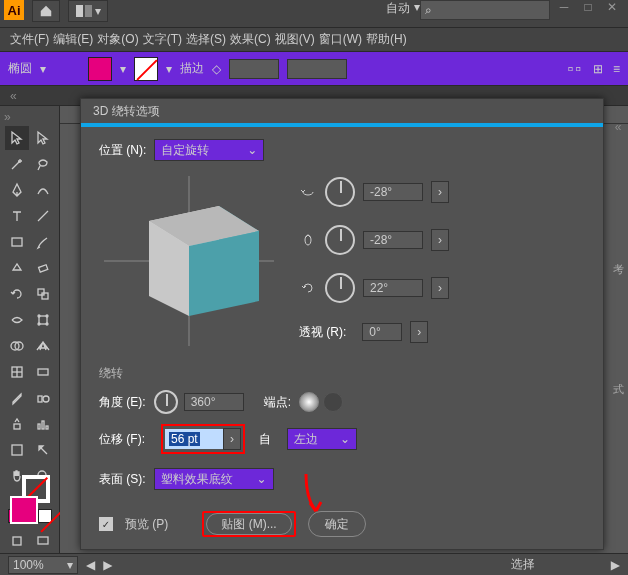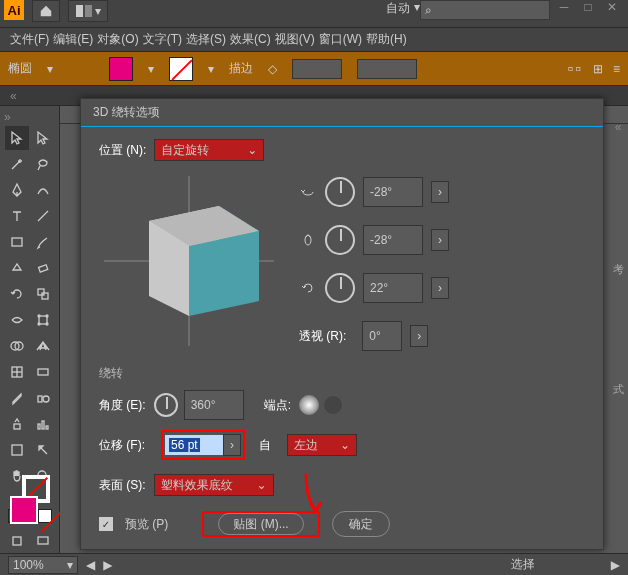--- a/index.html
+++ b/index.html
@@ -9,21 +9,21 @@
 .home-icon{width:28px;height:22px;border:1px solid #333;display:flex;align-items:center;justify-content:center;margin-right:8px;background:#4a4a4a}
 .home-icon svg{width:14px;height:14px;fill:#ccc}
 .doc-pane{width:40px;height:22px;border:1px solid #333;background:#4a4a4a;margin-right:8px;display:flex;align-items:center;justify-content:center}
 .spacer{flex:1}
 .auto-label{margin-right:4px}
 .search-bar{width:130px;height:20px;background:#5a5a5a;border:1px solid #383838;display:flex;align-items:center;padding:0 4px;color:#888;margin-right:8px}
 .win-btns{display:flex;gap:12px;margin-right:6px}
 .win-btn{width:12px;color:#999;text-align:center}
 .menubar{height:24px;background:#434343;display:flex;align-items:center;padding:0 10px;gap:4px;border-bottom:1px solid #2a2a2a}
 .menu-item{cursor:pointer}
-.controlbar{height:34px;background:#a16207;display:flex;align-items:center;padding:0 8px;gap:15px;border-bottom:1px solid #2a2a2a}
+.controlbar{height:34px;background:#6d28d9;display:flex;align-items:center;padding:0 8px;gap:8px;border-bottom:1px solid #2a2a2a}
 .cb-label{color:#ccc}
 .cb-dd{width:12px;color:#ccc}
 .swatch{width:24px;height:24px;border:1px solid #222;position:relative}
 .swatch.fill{background:#e6007e}
 .swatch-none{position:relative}
 .swatch-none::after{content:"";position:absolute;width:28px;height:2px;background:red;transform:rotate(-45deg);top:11px;left:-2px}
 .stroke-weight{width:50px;height:20px;background:#5a5a5a;border:1px solid #333}
 .cb-right{margin-left:auto;display:flex;gap:10px;align-items:center}
 .ellipsis-icon{font-size:16px;letter-spacing:2px}
 .canvas-tabs{height:20px;background:#3a3a3a;display:flex;align-items:center;padding:0 8px;border-bottom:1px solid #2a2a2a}
@@ -36,47 +36,47 @@
 .tool svg{width:16px;height:16px;fill:#ccc;stroke:#ccc}
 .fill-stroke-pair{position:relative;width:40px;height:40px;margin-top:6px}
 .fs-fill{position:absolute;top:0;left:0;width:28px;height:28px;background:#e6007e;border:2px solid #fff;z-index:2}
 .fs-stroke{position:absolute;bottom:0;right:0;width:28px;height:28px;background:#4a4a4a;border:4px solid #fff}
 .fs-stroke::after{content:"";position:absolute;width:32px;height:2px;background:red;transform:rotate(-45deg);top:9px;left:-6px}
 .color-row{display:flex;gap:1px;margin-top:4px}
 .color-chip{width:14px;height:14px;border:1px solid #222}
 .canvas{flex:1;background:#595959;position:relative}
 .rulers{position:absolute;top:0;left:0;right:0;height:18px;background:#5a5a5a;border-bottom:1px solid #333}
 .dialog{position:absolute;left:80px;top:98px;width:524px;height:452px;background:#525252;box-shadow:0 0 8px rgba(0,0,0,.6);border:1px solid #383838}
-.dlg-title{height:28px;background:#505050;display:flex;align-items:center;padding:0 12px;border-bottom:1px solid #0ea5e9}
+.dlg-title{height:28px;background:#505050;display:flex;align-items:center;padding:0 12px;border-bottom:4px solid #0ea5e9}
 .dlg-body{padding:12px 18px}
 .row{display:flex;align-items:center;margin-bottom:10px}
 .lbl{color:#ffffff;margin-right:8px}
-.sel{height:22px;background:#b91c1c;border:1px solid #333;display:flex;align-items:center;padding:0 6px;gap:6px}
+.sel{height:22px;background:#6d28d9;border:1px solid #333;display:flex;align-items:center;padding:0 6px;gap:6px}
 .sel-arrow{margin-left:auto}
 .cube-area{display:flex;gap:20px;margin:8px 0 14px 0}
 .cube-preview{width:180px;height:180px;position:relative}
 .cube-preview svg{width:100%;height:100%}
 .rot-controls{display:flex;flex-direction:column;gap:18px;padding-top:6px}
 .rot-row{display:flex;align-items:center;gap:8px}
 .rot-icon{width:18px;height:18px;display:flex;align-items:center;justify-content:center}
 .dial{width:30px;height:30px;border:2px solid #ccc;border-radius:50%;position:relative}
 .dial::after{content:"";position:absolute;width:2px;height:12px;background:#ccc;top:2px;left:50%;transform-origin:bottom center}
-.num-field{width:60px;height:30px;background:#5a5a5a;border:1px solid #333;display:flex;align-items:center;padding:0 6px}
+.num-field{width:60px;height:18px;background:#5a5a5a;border:1px solid #333;display:flex;align-items:center;padding:0 6px}
 .step-btn{width:18px;height:22px;background:#5a5a5a;border:1px solid #333;display:flex;align-items:center;justify-content:center}
 .section-hdr{color:#bbb;margin:8px 0}
 .offset-row{display:flex;align-items:center;gap:8px}
 .highlight-box{border:2px solid red;padding:2px;display:inline-flex;align-items:center}
 .offset-field{width:58px;height:20px;background:#bfdcff;color:#000;border:none;display:flex;align-items:center;padding:0 4px}
 .offset-field span{background:#1a4b9c;color:#fff;padding:0 2px}
 .arrow-down-red{position:absolute;left:220px;top:370px}
 .dlg-footer{position:absolute;bottom:12px;left:18px;right:18px;display:flex;align-items:center;gap:12px}
 .chk{width:14px;height:14px;background:#ccc;display:inline-flex;align-items:center;justify-content:center;color:#333;font-size:10px}
 .btn{height:26px;border:1px solid #888;border-radius:13px;background:transparent;display:flex;align-items:center;justify-content:center;padding:0 16px;cursor:pointer}
 .btn.highlight{border:2px solid red;border-radius:2px;padding:0}
-.btn.highlight .inner{height:22px;border:1px solid #888;border-radius:11px;padding:0 14px;display:flex;align-items:center;margin:14px}
+.btn.highlight .inner{height:22px;border:1px solid #888;border-radius:11px;padding:0 14px;display:flex;align-items:center;margin:2px}
 .right-panel-hint{position:absolute;right:2px;top:120px;width:16px;display:flex;flex-direction:column;gap:120px;align-items:center}
 .rp-tab{writing-mode:vertical-rl;color:#aaa;font-size:11px}
 .statusbar{position:absolute;bottom:0;left:0;right:0;height:22px;background:#4a4a4a;border-top:1px solid #2a2a2a;display:flex;align-items:center;padding:0 8px;gap:8px}
 .zoom-box{width:70px;height:18px;background:#5a5a5a;border:1px solid #333;display:flex;align-items:center;padding:0 4px}
 .sb-spacer{flex:1}
 .tool svg path,.tool svg line,.tool svg rect,.tool svg polygon,.tool svg circle{stroke:#ccc;fill:none;stroke-width:1.3}
 </style>
 </head>
 <body>
 

